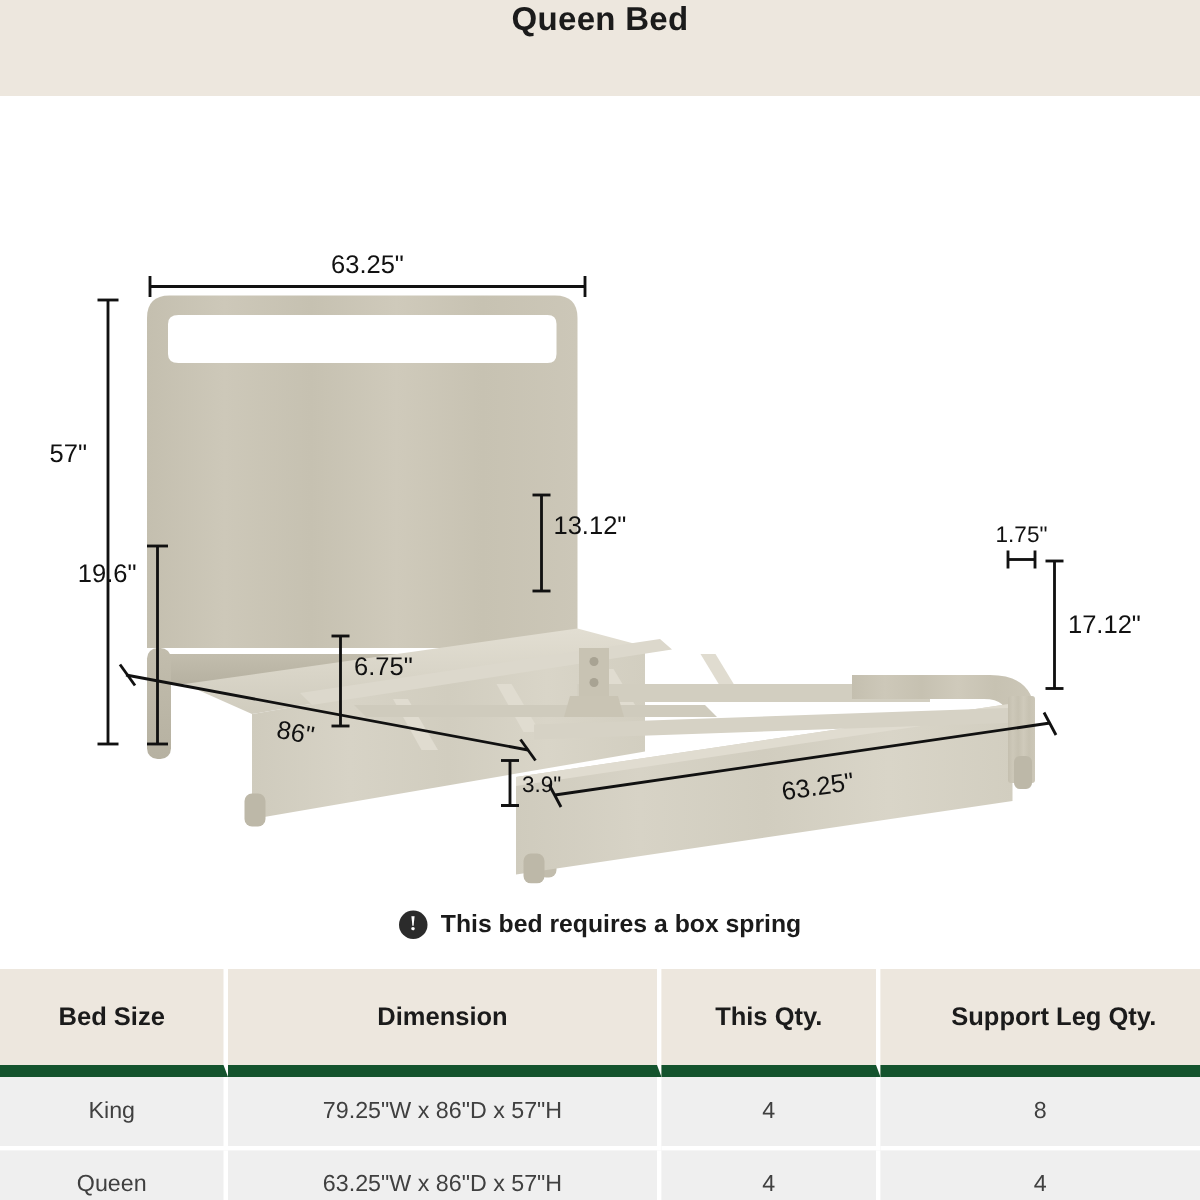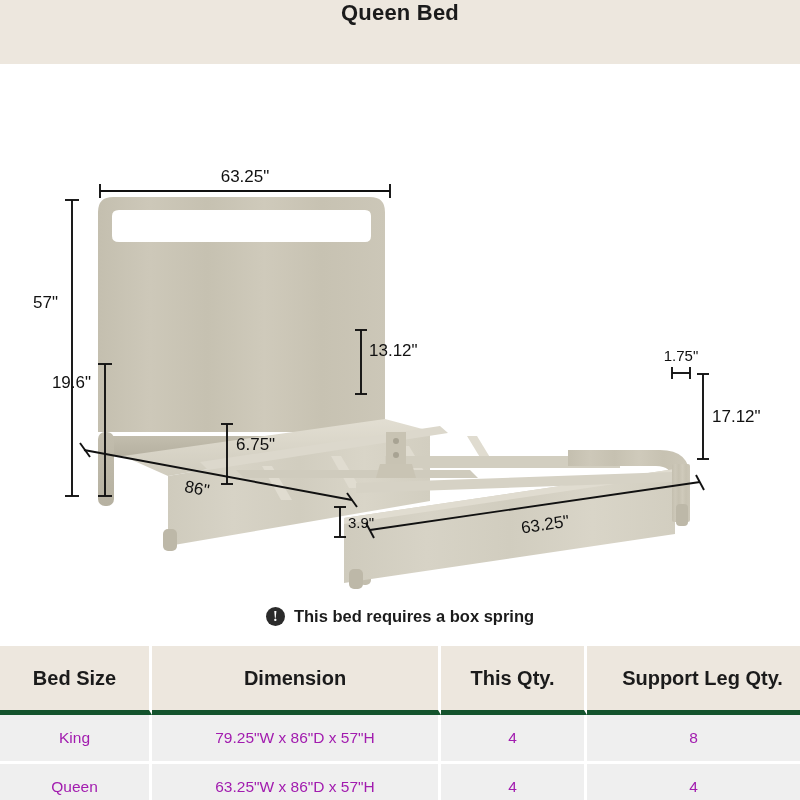--- a/index.html
+++ b/index.html
@@ -84,35 +84,35 @@
     table-layout: fixed;
   }
   .spec-table col.c-size  { width: 152px; }
   .spec-table col.c-dim   { width: 289px; }
   .spec-table col.c-slat  { width: 146px; }
   .spec-table col.c-leg   { width: 213px; }
 
   .spec-table th {
     background: #EDE7DE;
     height: 62px;
-    font-size: 20px;
+    font-size: 17px;
     font-weight: bold;
     color: #1b1b1b;
     text-align: center;
     vertical-align: middle;
     border-right: 3px solid #ffffff;
-    border-bottom: 5px solid #14532d;
+    border-bottom: 8px solid #14532d;
   }
   .spec-table th:last-child { border-right: none; padding-left: 19px; }
 
   .spec-table td {
     background: #EFEFEF;
     height: 44px;
     font-size: 15.5px;
-    color: #a21caf;
+    color: #404040;
     text-align: center;
     vertical-align: middle;
     border-right: 3px solid #ffffff;
     border-bottom: 3px solid #ffffff;
   }
   .spec-table td:last-child { border-right: none; }
   .spec-table tr:last-child td { border-bottom: none; }
 
   
   .dim-label {

